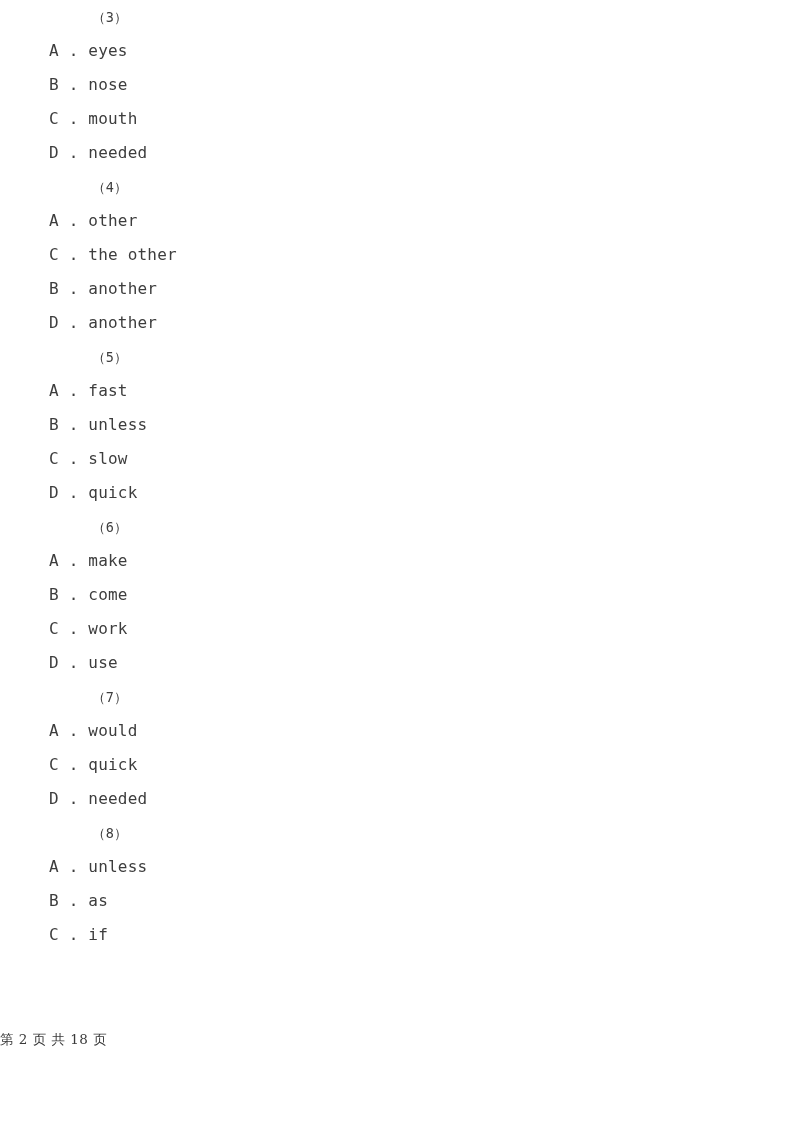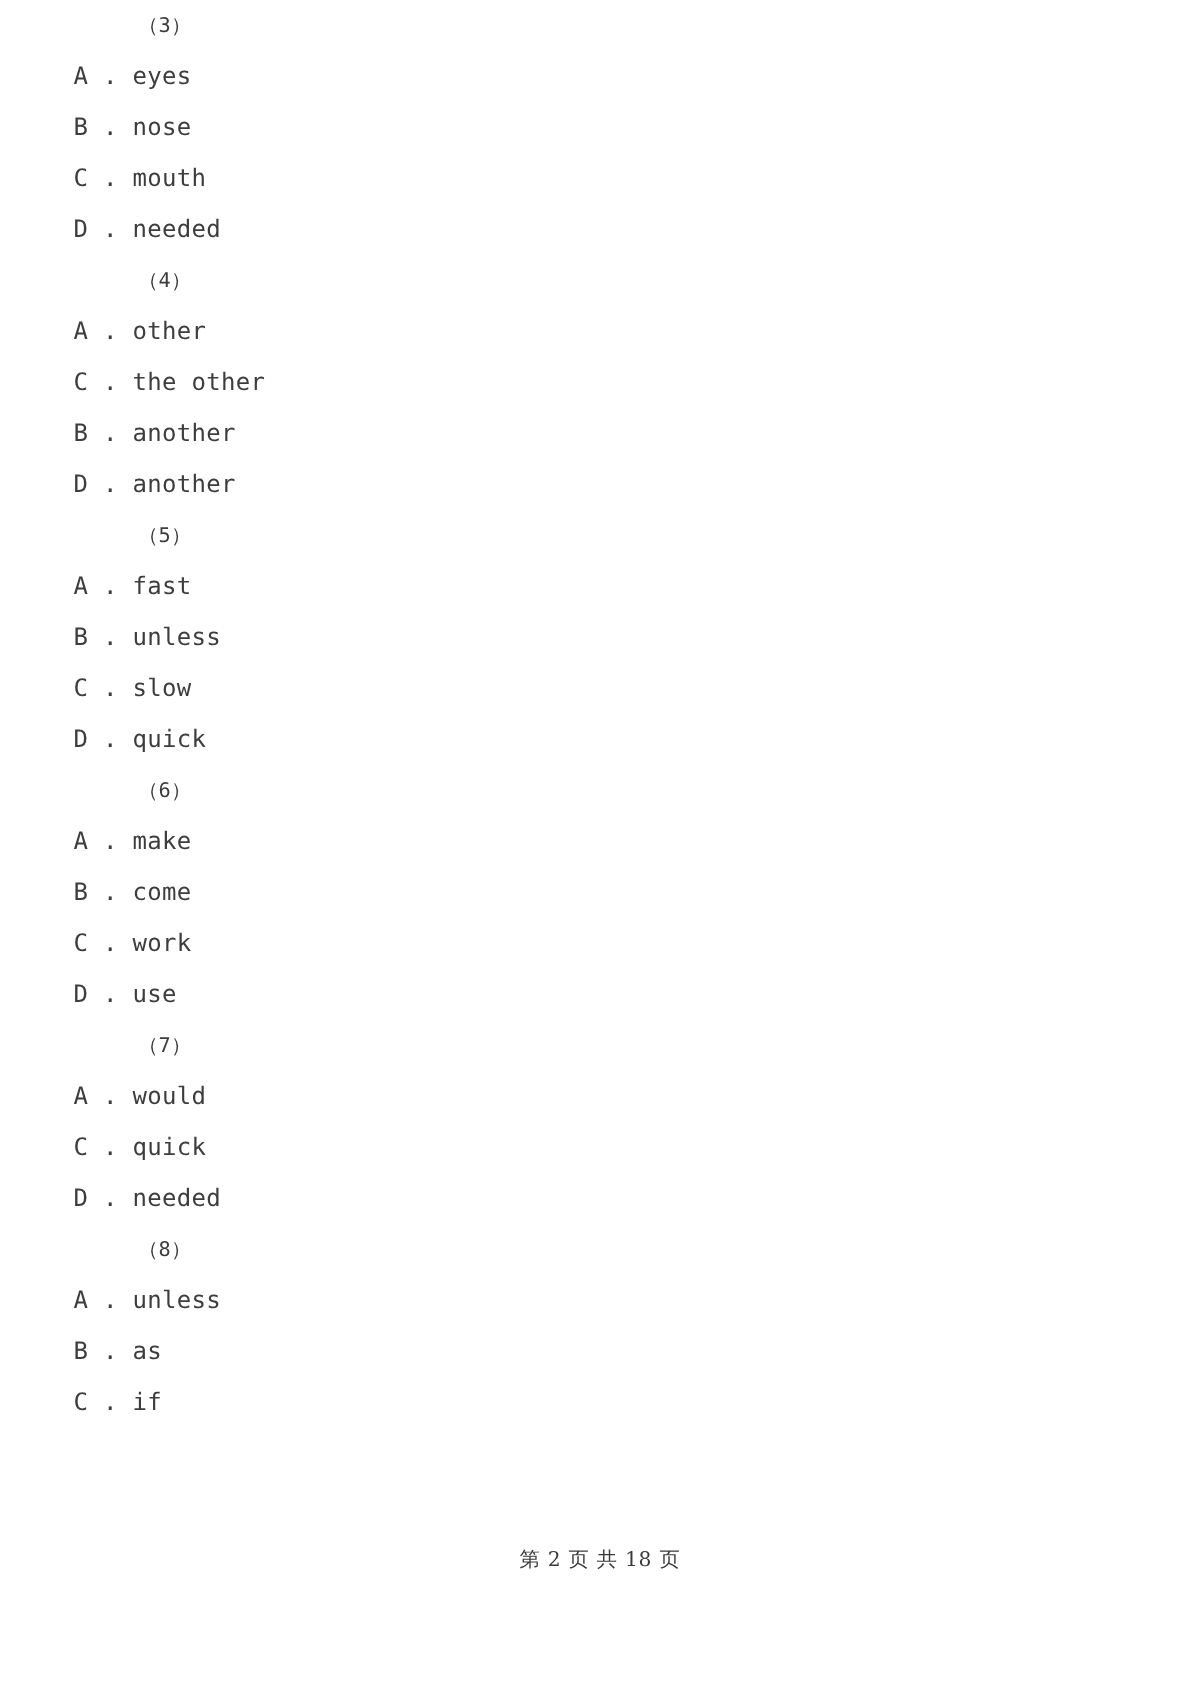--- a/index.html
+++ b/index.html
@@ -63,21 +63,21 @@
   .option-text {
     display: inline;
   }
 
   
   .page-footer {
     position: absolute;
     left: 0;
     top: 1031px;
     width: 800px;
-    text-align: center;
+    text-align: left;
     font-family: "DejaVu Serif", "Liberation Serif", serif;
     font-size: 13.5px;
     color: #3a3a3a;
     letter-spacing: 0.5px;
     white-space: pre;
   }
 </style>
 </head>
 <body>
 

